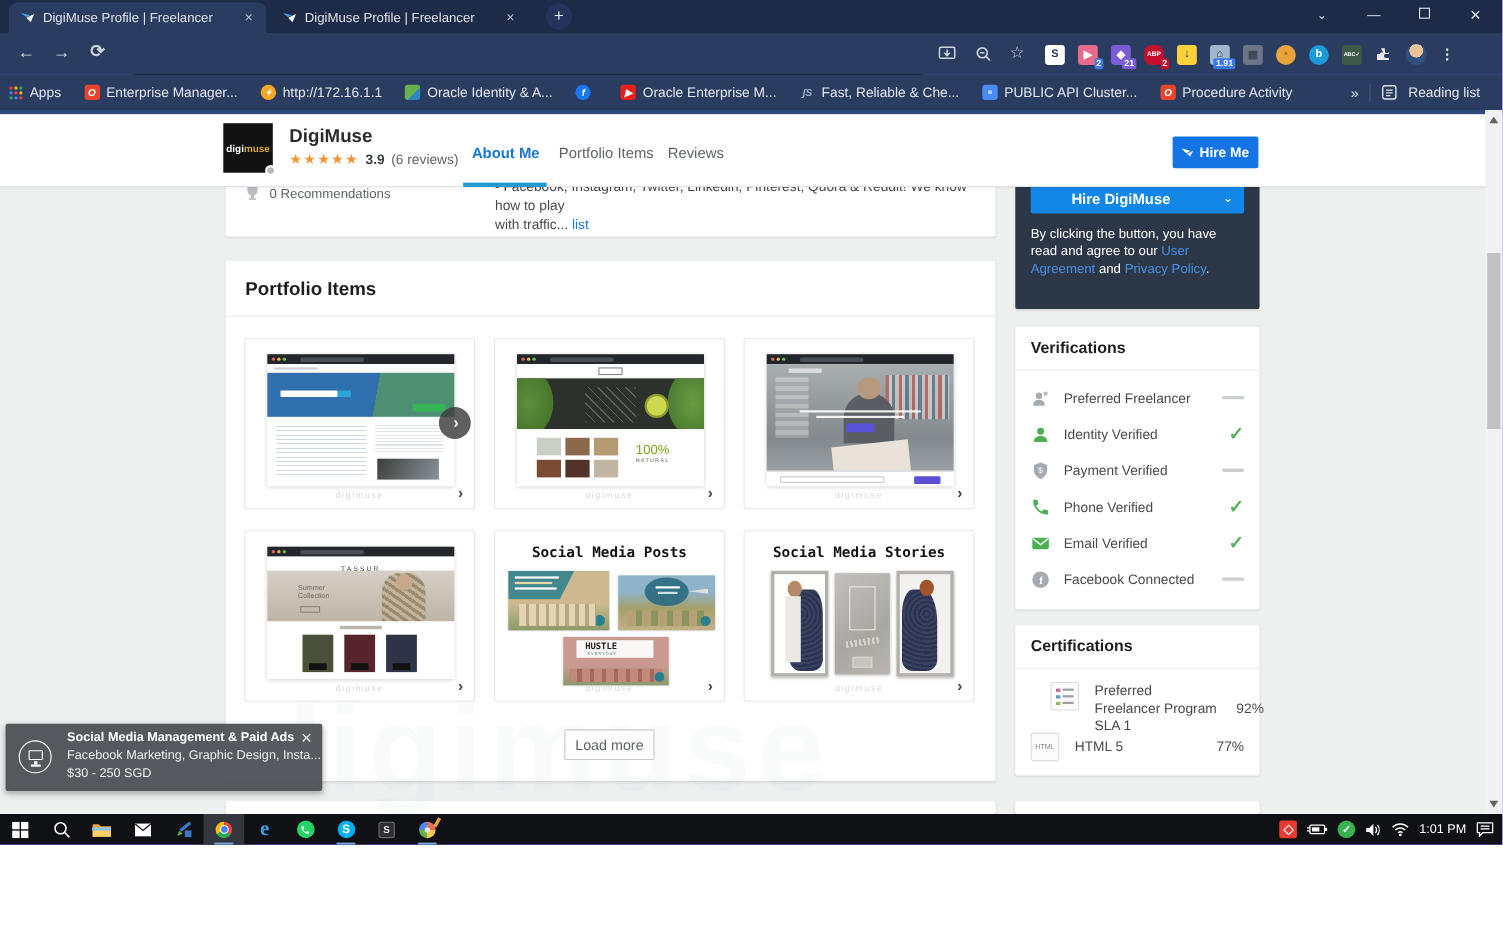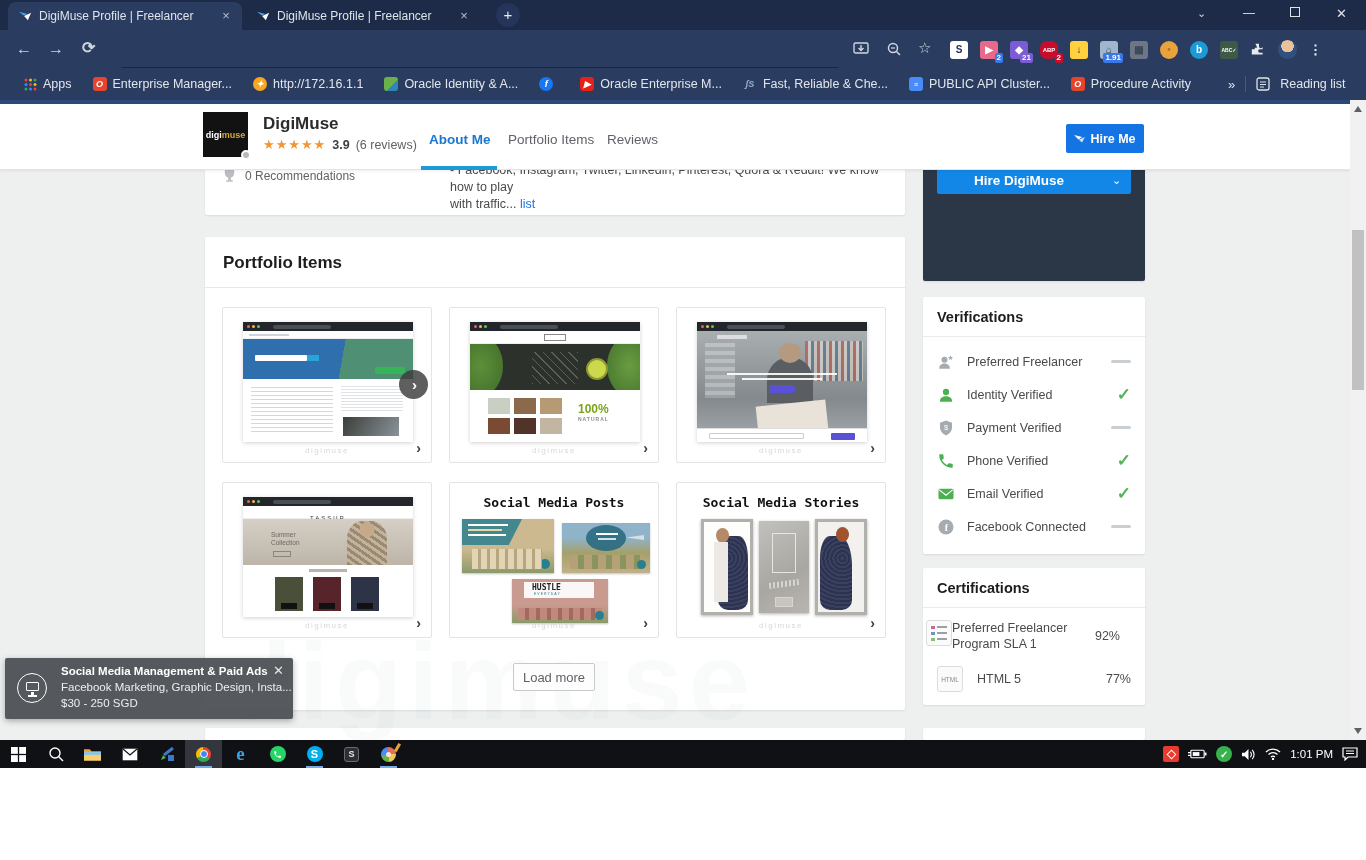--- a/index.html
+++ b/index.html
@@ -13,21 +13,21 @@
 .tab{top:2px;height:28px;border-radius:8px 8px 0 0;display:flex;align-items:center;padding:0 8px 0 10px}
 .tab .ttl{flex:1;font-size:12px;color:#dfe3ea;white-space:nowrap;overflow:hidden;text-overflow:ellipsis;margin:0 6px}
 .tab .cls{color:#b8bfca;font-size:13px;width:16px;height:16px;line-height:15px;text-align:center;border-radius:50%}
 .toolbar{left:0;top:30px;width:1366px;height:38px;background:#2b3c61}
 .navico{color:#cfd5de;font-size:16px;line-height:1}
 .addrbar{left:112px;top:37px;width:736px;height:26px;background:#18263f;border-radius:13px;display:flex;align-items:center;padding:0 12px}
 .addrbar .dom{color:#eceef2;font-size:13px}
 .addrbar .pth{color:#98a0ac;font-size:13px}
 .ext{position:relative;width:18px;height:18px;border-radius:3px;display:flex;align-items:center;justify-content:center;font-size:10px;font-weight:bold}
 .badge{position:absolute;right:-5px;bottom:-4px;color:#fff;font-size:8px;font-weight:bold;padding:0 2px;border-radius:2px;line-height:10px}
-.bookmarks{left:0;top:68px;width:1366px;height:32px;background:#2b3c61;display:flex;align-items:center;gap:21px;padding-left:24px}
+.bookmarks{left:0;top:68px;width:1366px;height:32px;background:#2b3c61;display:flex;align-items:center;gap:21px;padding-left:8px}
 .bmk{display:flex;align-items:center;gap:6px;white-space:nowrap}
 .bmk span{color:#e2e6ec;font-size:12.5px}
 .bico{width:14px;height:14px;border-radius:3px;display:flex;align-items:center;justify-content:center;font-size:9px;font-weight:bold;color:#fff;flex:0 0 auto}
 
 .bluestrip{left:0;top:100px;width:1366px;height:4px;background:#2a4878}
 .pagehead{left:0;top:104px;width:1350px;height:66px;background:#fff;border-bottom:1px solid #e4e4e4;box-shadow:0 1px 3px rgba(0,0,0,.07);z-index:5}
 .content{left:0;top:104px;width:1350px;height:636px;background:#eef0f0;z-index:1}
 .card{position:absolute;background:#fff;border-radius:2px;box-shadow:0 1px 2px rgba(0,0,0,.09)}
 .ptab{font-size:13.5px;color:#5f6368}
 .ptab.active{color:#1777d2}
@@ -240,21 +240,21 @@
             <i class="a" style="left:62px;top:8px;width:46px;height:32px;background:repeating-linear-gradient(45deg,#5a615a 0 1px,transparent 1px 6px)"></i>
             <i class="a" style="right:32px;top:14px;width:22px;height:22px;border-radius:50%;background:#cdd94c;border:2px solid #8a9a2e"></i>
           </div>
           <div class="a" style="left:0;top:68px;width:170px;height:52px;background:#fff">
             <i class="a" style="left:18px;top:8px;width:22px;height:16px;background:#c9cfc2"></i>
               <i class="a" style="left:44px;top:8px;width:22px;height:16px;background:#8a6a4a"></i>
               <i class="a" style="left:70px;top:8px;width:22px;height:16px;background:#b59a74"></i>
             <i class="a" style="left:18px;top:28px;width:22px;height:16px;background:#7a4a32"></i>
               <i class="a" style="left:44px;top:28px;width:22px;height:16px;background:#52332a"></i>
               <i class="a" style="left:70px;top:28px;width:22px;height:16px;background:#c2b6a2"></i>
-            <span class="a" style="left:108px;top:12px;font-size:12px;font-weight:bold;color:#7aa51b">100%</span>
+            <span class="a" style="left:108px;top:12px;font-size:12px;font-weight:normal;color:#7aa51b">100%</span>
             <span class="a" style="left:108px;top:26px;font-size:5px;font-weight:bold;color:#8a8f84;letter-spacing:1px">NATURAL</span>
           </div>
         </div>
         <span class="wm">digimuse</span>
         <span class="chev">›</span>
       </div>
 
       <div class="pcard" style="left:471px;top:70px">
         <div class="thumb">
           <div class="a" style="left:0;top:0;width:170px;height:9px;background:#23272b">
@@ -366,20 +366,21 @@
     </div>
 
     <div class="card" style="left:205px;top:624px;width:700px;height:12px"></div>
     <div class="card" style="left:923px;top:624px;width:222px;height:12px"></div>
 
     <div class="card" style="left:923px;top:54px;width:222px;height:123px;background:#2b3747">
       <div style="position:absolute;left:14px;top:8px;width:194px;height:28px;background:#1287e8;border-radius:2px;display:flex;align-items:center">
         <span style="flex:1;text-align:center;color:#fff;font-size:13.5px;font-weight:bold">Hire DigiMuse</span>
         <span style="width:30px;text-align:center;color:#fff;font-size:11px;border-left:1px solid rgba(255,255,255,.0)">⌄</span>
       </div>
+      <p style="position:absolute;left:14px;top:46px;width:196px;font-size:12px;line-height:16px;color:#fff"><span>By clicking the button, you have read and agree to our </span><a style="color:#4a8fe2;text-decoration:none">User Agreement</a><span> and </span><a style="color:#4a8fe2;text-decoration:none">Privacy Policy</a><span>.</span></p>
     </div>
 
     <div class="card" style="left:923px;top:193px;width:222px;height:257px">
       <div style="position:absolute;left:0;top:0;width:100%;height:40px;border-bottom:1px solid #ebebeb">
         <span class="sectitle" style="position:absolute;left:14px;top:12px">Verifications</span>
       </div>
       <div style="position:absolute;left:0;top:48px;width:100%">
         <div class="vrow">
           <svg width="18" height="18" viewBox="0 0 24 24">
               <circle cx="10" cy="9" r="4" fill="#a5abb0"></circle>
@@ -428,21 +429,21 @@
           <span class="vlabel">Facebook Connected</span>
           <i class="vdash"></i>
         </div>
       </div>
     </div>
 
     <div class="card" style="left:923px;top:464px;width:222px;height:137px">
       <div style="position:absolute;left:0;top:0;width:100%;height:40px;border-bottom:1px solid #ebebeb">
         <span class="sectitle" style="position:absolute;left:14px;top:12px">Certifications</span>
       </div>
-      <div style="position:absolute;left:3px;top:52px;display:flex;width:194px">
+      <div style="position:absolute;left:32px;top:52px;display:flex;gap:14px;width:194px">
         <span style="width:26px;height:26px;border:1px solid #dcdcdc;border-radius:3px;background:#fbfbfb;position:relative;flex:0 0 auto">
           <i style="position:absolute;left:4px;top:5px;width:4px;height:3px;background:#c06a9a"></i>
             <i style="position:absolute;left:10px;top:5px;width:10px;height:2px;background:#9aa0a6"></i>
           <i style="position:absolute;left:4px;top:11px;width:4px;height:3px;background:#6a9ac0"></i>
             <i style="position:absolute;left:10px;top:11px;width:10px;height:2px;background:#9aa0a6"></i>
           <i style="position:absolute;left:4px;top:17px;width:4px;height:3px;background:#8ac06a"></i>
             <i style="position:absolute;left:10px;top:17px;width:10px;height:2px;background:#9aa0a6"></i>
         </span>
         <span style="flex:1;font-size:12.5px;line-height:16px;color:#4a4a4a">Preferred Freelancer Program SLA 1</span>
         <span style="font-size:12.5px;color:#4a4a4a;align-self:center">92%</span>

